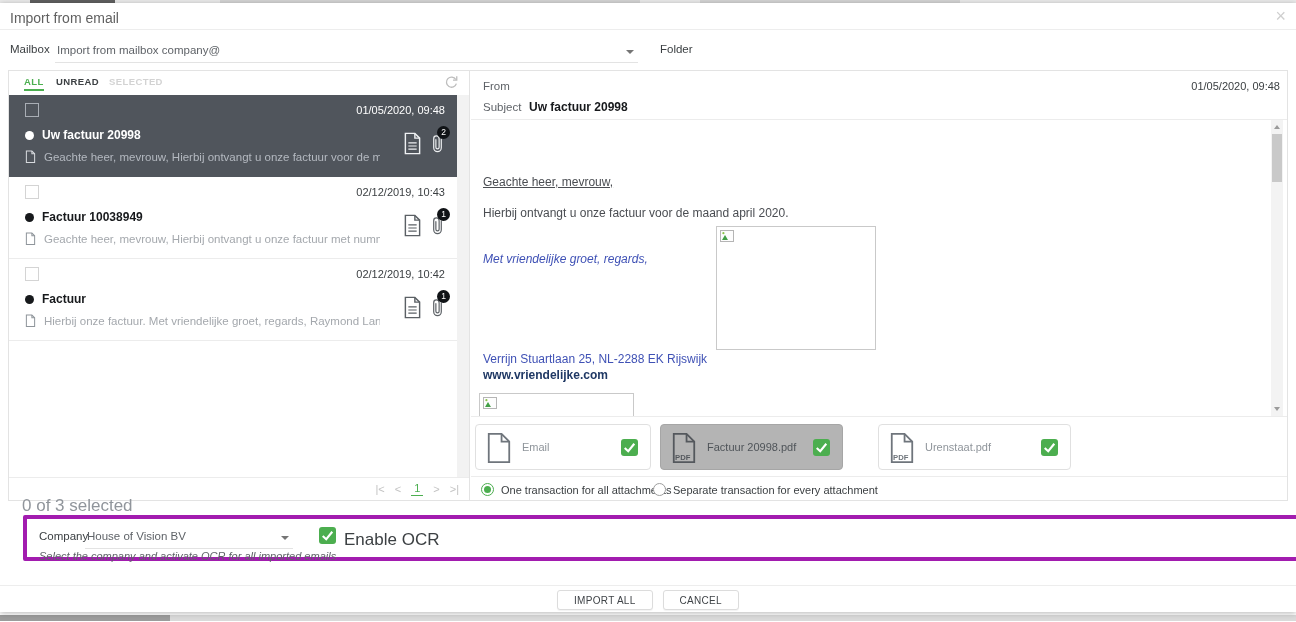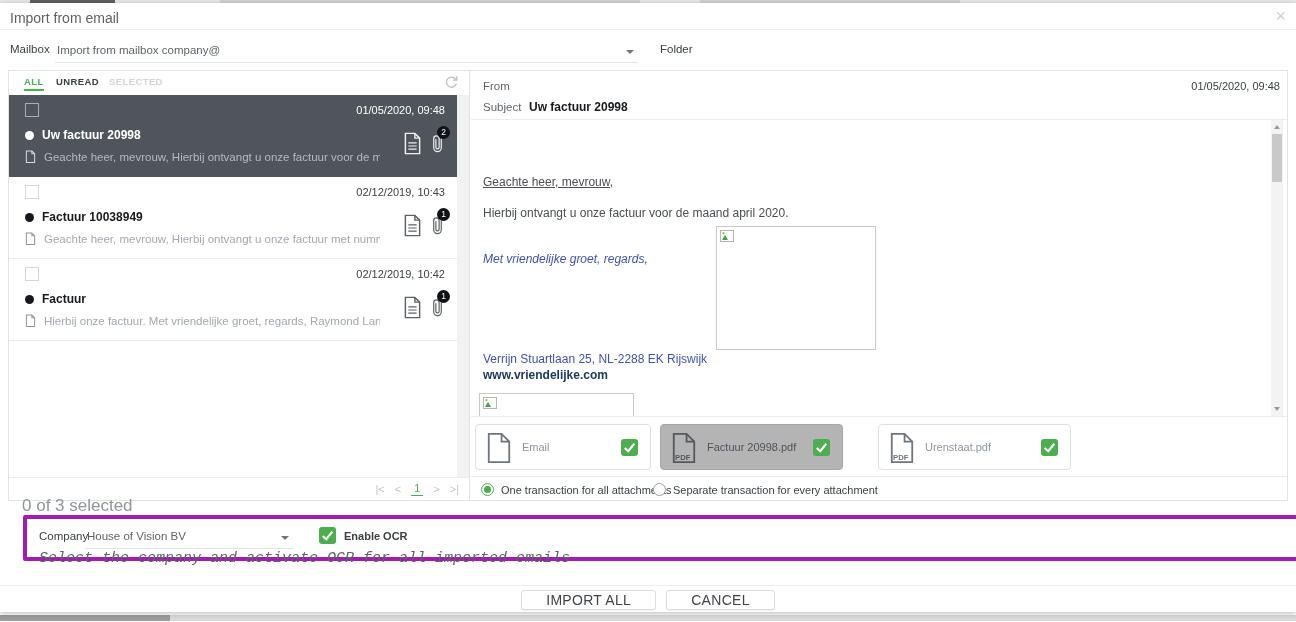--- a/index.html
+++ b/index.html
@@ -117,27 +117,27 @@
   .radio { width:13px; height:13px; border-radius:50%; border:1px solid #9e9e9e; position:relative; background:#fff; }
   .radio.on { border-color:#4cae4f; }
   .radio.on::after { content:""; position:absolute; left:2px; top:2px; width:7px; height:7px; border-radius:50%; background:#4cae4f; }
   .radio-label { font-size:11px; color:#3c4043; }
 
   
   .company-box { position:absolute; top:512px; left:8px; width:1280px; height:46px; border:4px solid #a21caf; border-radius:2px;margin-left:15px; }
   .company-label { position:absolute; left:12px; top:11px; font-size:11.5px; color:#3c4043; }
   .company-sel { left:58px; width:208px; top:6px; }
   .ocr-check { position:absolute; left:292px; top:8px; width:17px; height:17px; border-radius:3px; background:#4cae4f; cursor:pointer; }
-  .ocr-label { position:absolute; left:317px; top:11px; font-size:11px; color:#3c4043;font-weight:bold; }
-  .hint { position:absolute; left:12px; top:31px; font-size:15px; font-style:italic; color:#5f6368;font-family:Liberation Mono, monospace; }
+  .ocr-label { position:absolute; left:317px; top:11px; font-size:17px; color:#3c4043; }
+  .hint { position:absolute; left:12px; top:31px; font-size:11px; font-style:italic; color:#5f6368; }
 
   
   .footer-sep { position:absolute; left:0; right:0; top:582px; border-top:1px solid #ededed; }
   .footer-btns { position:absolute; left:0; right:0; top:587px; display:flex; justify-content:center; gap:10px; }
-  .btn { min-width:58px; height:20px; padding:0 24px; background:#fff; border:1px solid #dcdcdc; border-radius:3px; font-size:14px; letter-spacing:.3px; color:#3f4347; font-family:"Liberation Sans",sans-serif; cursor:pointer; box-shadow:0 1px 1px rgba(0,0,0,.05); }
+  .btn { min-width:58px; height:20px; padding:0 16px; background:#fff; border:1px solid #dcdcdc; border-radius:3px; font-size:10px; letter-spacing:.3px; color:#3f4347; font-family:"Liberation Sans",sans-serif; cursor:pointer; box-shadow:0 1px 1px rgba(0,0,0,.05); }
 
   svg { display:block; }
 </style>
 </head>
 <body>
 
 <div class="canvas">
   <div class="bg-top">
     <div class="dark-seg"></div>
     <div class="mid-seg"></div>

